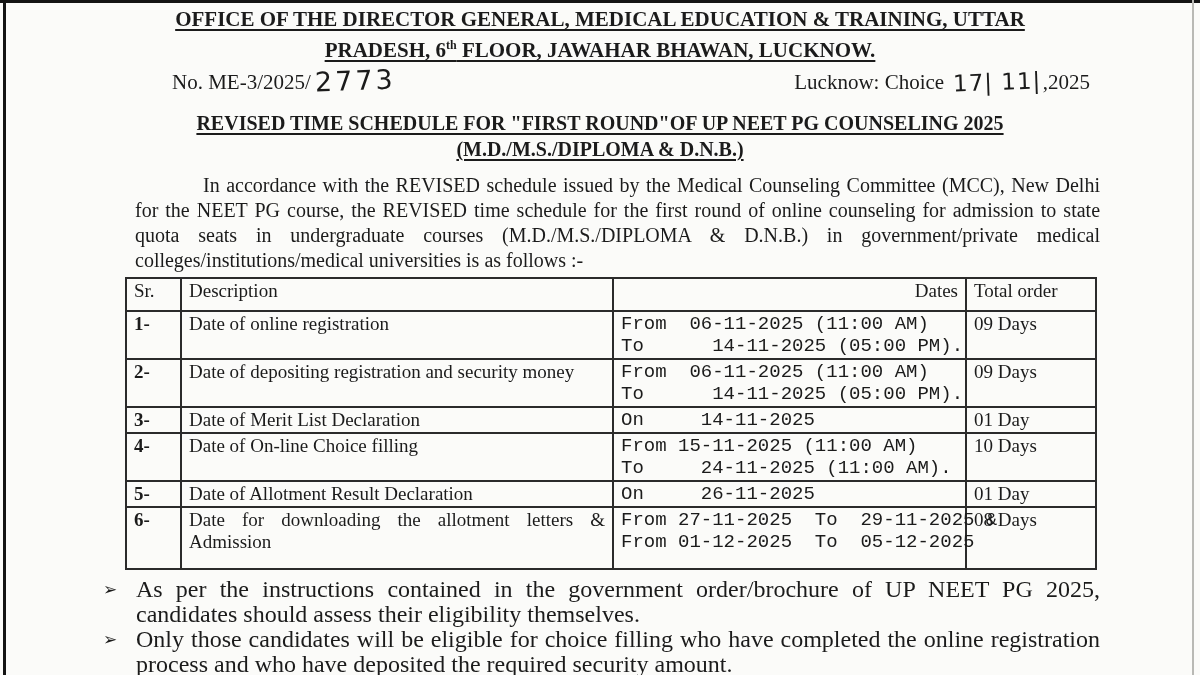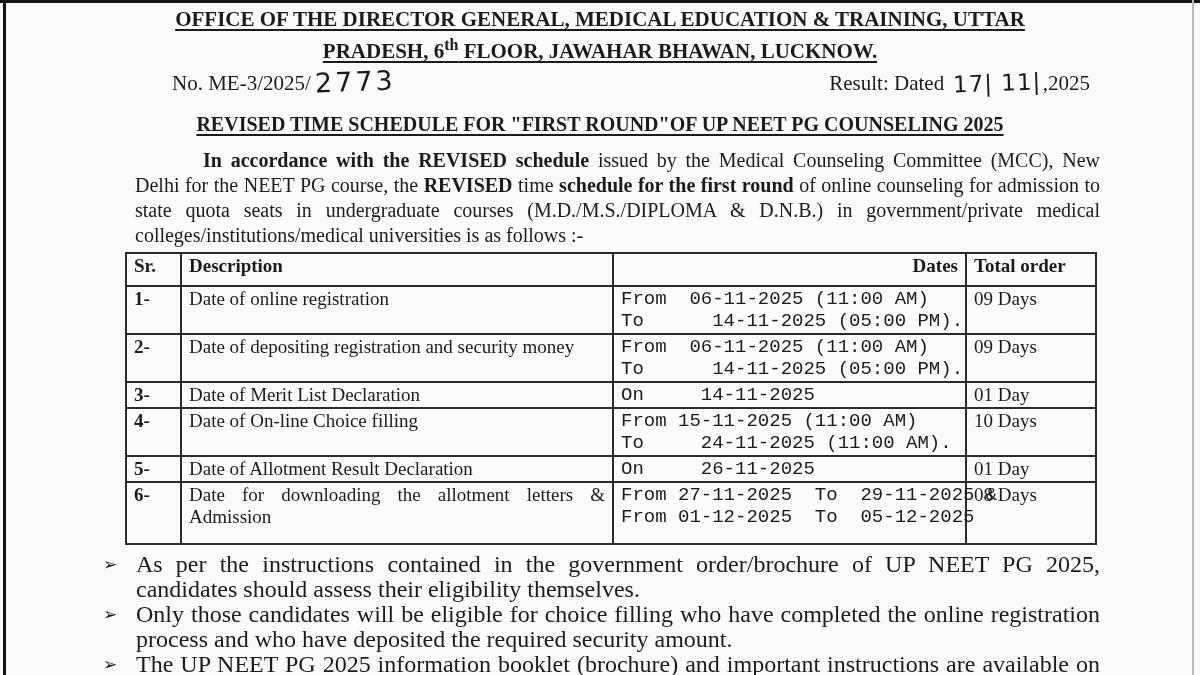--- a/index.html
+++ b/index.html
@@ -17,21 +17,21 @@
   .border-right { position:absolute; top:0; left:1192px; width:2px; height:675px; background:#b9b9b5; }
 
   .page { position:relative; padding-top:6px; }
 
   
   .letterhead { text-align:center; }
   .office-line {
     font-weight:bold; font-size:21px; line-height:26px;
     text-decoration:underline; text-decoration-thickness:2px; text-underline-offset:3px;
   }
-  .office-line sup { font-size:16px; }
+  .office-line sup { font-size:12px; }
 
   .ref-row {
     display:flex; justify-content:space-between; align-items:baseline;
     margin:1px 110px 0 172px; height:34px;
   }
   .ref-left, .ref-right { font-size:21px; }
   .hand {
     font-family:"DejaVu Sans", sans-serif;
     display:inline-block; transform:rotate(-2deg);
     letter-spacing:3px; font-size:27px; font-weight:500;
@@ -45,35 +45,35 @@
     font-weight:bold; font-size:20px; line-height:26px;
     text-decoration:underline; text-decoration-thickness:2px; text-underline-offset:3px;
   }
 
   
   .intro {
     margin:11px 100px 0 135px;
     font-size:20px; line-height:25px;
     text-align:justify; text-indent:68px;
   }
-  .b { font-weight:bold; }
+  .b { font-weight:normal; }
 
   
   table.schedule {
     margin:4px 0 0 125px;
     border-collapse:collapse;
     width:970px; table-layout:fixed;
     font-size:19px; line-height:22px;
   }
   .schedule td, .schedule th { border:2px solid #2b2b2b; vertical-align:top; padding:1px 7px; }
   .col-sr { width:55px; }
   .col-desc { width:432px; }
   .col-dates { width:353px; }
   .col-total { width:130px; }
-  .schedule th { font-weight:bold; text-align:left; height:33px; }
+  .schedule th { font-weight:normal; text-align:left; height:33px; }
   .schedule th.th-dates { text-align:right; }
   .cell-sr { text-align:left; font-weight:bold; padding-left:10px; }
   .cell-desc { text-align:justify; }
   .dates-line { white-space:pre;font-family:Liberation Mono, monospace; }
   .dates-line:empty { display:none; }
   tr.rh47 td { height:47px; }
   tr.rh24 td { height:24px; }
   tr.rh62 td { height:62px; }
 
   
@@ -96,25 +96,26 @@
 
 <div class="page">
 
   <div class="letterhead">
     <div class="office-line">OFFICE OF THE DIRECTOR GENERAL, MEDICAL EDUCATION &amp; TRAINING, UTTAR</div>
     <div class="office-line"><span>PRADESH, 6</span><sup>th</sup><span> FLOOR, JAWAHAR BHAWAN, LUCKNOW.</span></div>
   </div>
 
   <div class="ref-row">
     <div class="ref-left"><span>No. ME-3/2025/</span><span class="hand">2773</span></div>
-    <div class="ref-right"><span>Result: Dated</span> <span class="hand hand-date">17| 11|</span><span>,2025</span></div>
+    <div class="ref-right"><span>Lucknow: Choice</span> <span class="hand hand-date">17| 11|</span><span>,2025</span></div>
   </div>
 
   <div class="title-block">
     <div class="notice-title">REVISED TIME SCHEDULE FOR "FIRST ROUND"OF UP NEET PG COUNSELING 2025</div>
+    <div class="notice-subtitle">(M.D./M.S./DIPLOMA &amp; D.N.B.)</div>
   </div>
 
   <p class="intro"><span class="b">In accordance with the REVISED schedule</span><span> issued by the Medical Counseling Committee (MCC), New Delhi for the NEET PG course, the </span><span class="b">REVISED</span><span> time </span><span class="b">schedule for the first round</span><span> of online counseling for admission to state quota seats in undergraduate courses (M.D./M.S./DIPLOMA &amp; D.N.B.) in government/private medical colleges/institutions/medical universities is as follows :-</span></p>
 
   <table class="schedule">
     <colgroup>
       <col class="col-sr">
         <col class="col-desc">
         <col class="col-dates">
         <col class="col-total">

